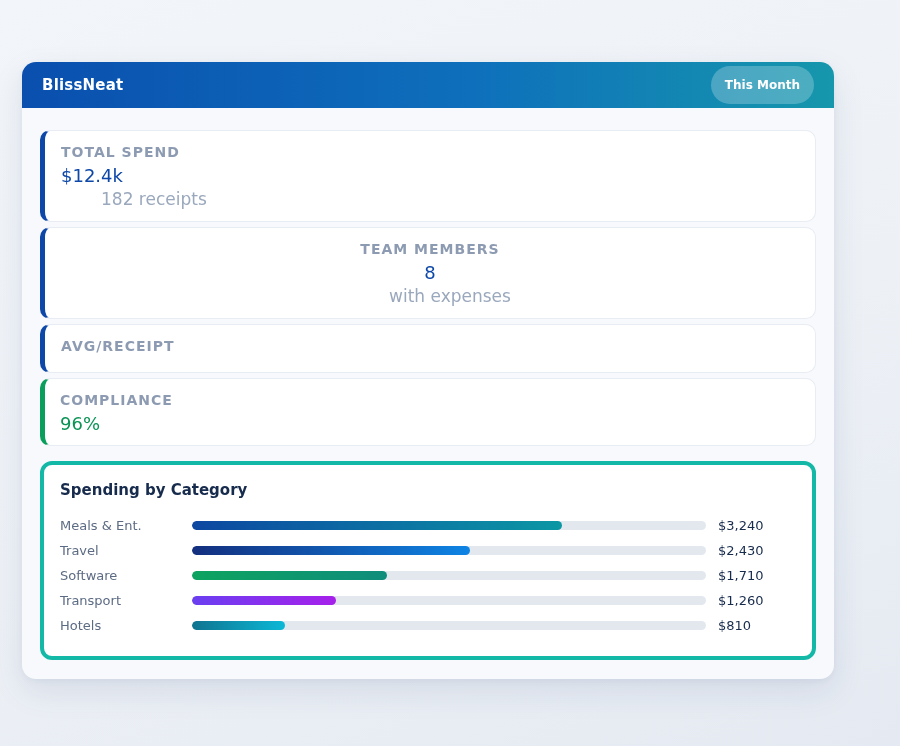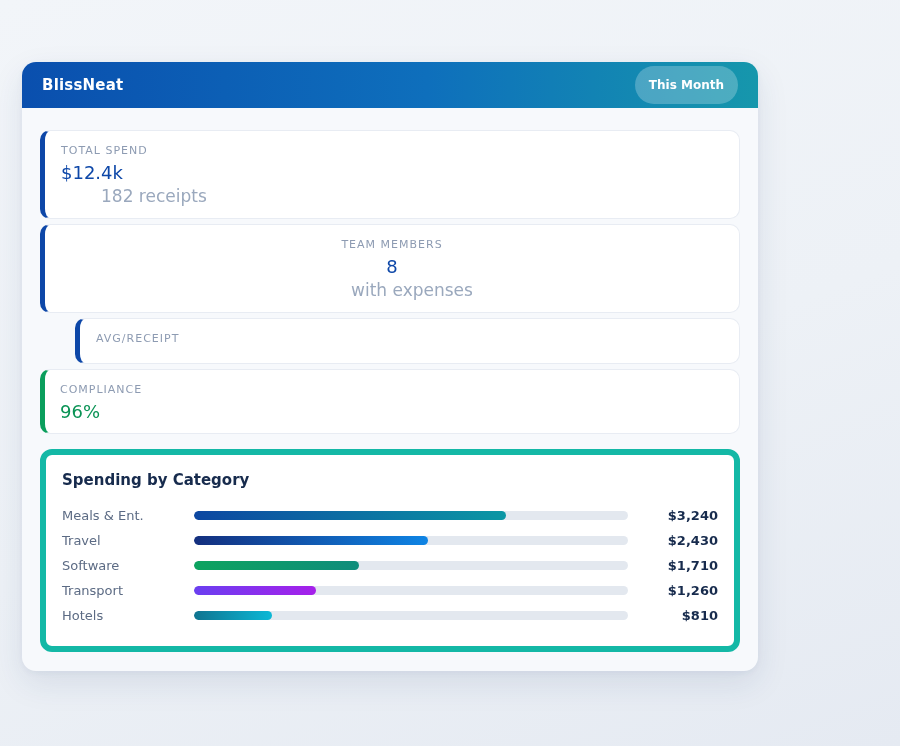--- a/index.html
+++ b/index.html
@@ -5,21 +5,21 @@
   * { margin: 0; padding: 0; box-sizing: border-box; }
   html, body { width: 900px; height: 746px; }
   body {
     font-family: "DejaVu Sans", "Liberation Sans", sans-serif;
     background: linear-gradient(160deg, #f2f5f9 0%, #edf1f6 55%, #e5eaf2 100%);
     overflow: hidden;
   }
   .app-panel {
     position: absolute;
     left: 22px; top: 62px;
-    width: 736px;
+    width: 812px;
     background: #f7f9fc;
     border-radius: 14px;
     box-shadow: 0 12px 32px rgba(30, 60, 110, 0.10), 0 2px 6px rgba(30,60,110,0.05);
   }
   .app-header {
     height: 46px;
     border-radius: 14px 14px 0 0;
     background: linear-gradient(90deg, #0a4fae 0%, #0e6fbc 55%, #1697ac 100%);
     display: flex;
     align-items: center;
@@ -47,22 +47,22 @@
 
   .stat-card {
     background: #ffffff;
     border: 1px solid #e8ecf3;
     border-left: 5px solid #0d47a8;
     border-radius: 10px;
     padding: 13px 16px 12px 16px;
     margin-bottom: 5px;
   }
   .stat-label {
-    font-size: 11px;
-    font-weight: normal;
+    font-size: 14px;
+    font-weight: bold;
     letter-spacing: 1px;
     text-transform: uppercase;
     color: #8d9bb2;
     margin-bottom: 6px;
   }
   .stat-value {
     font-size: 18px;
     font-weight: normal;
     color: #0d47a8;
     line-height: 1.1;
@@ -70,21 +70,21 @@
   .stat-sub {
     font-size: 17px;
     color: #9aa8bd;
     margin-top: 3px;
     margin-left: 40px;
   }
 
   .spend-card {
     margin-top: 15px;
     background: #ffffff;
-    border: 6px solid #14b8a6;
+    border: 4px solid #14b8a6;
     border-radius: 12px;
     padding: 16px 16px 18px 16px;
   }
   .spend-title {
     font-size: 15px;
     font-weight: bold;
     color: #172b4d;
     margin-bottom: 14px;
   }
   .bar-row {
@@ -101,23 +101,22 @@
     border-radius: 5px;
     overflow: hidden;
   }
   .bar-fill {
     height: 100%;
     border-radius: 5px;
     width: 0%;
   }
   .bar-amount {
     font-size: 13px;
-    font-weight: bold;
+    font-weight: normal;
     color: #172b4d;
-    text-align: right;
   }
 </style>
 </head>
 <body>
 
 <div class="app-panel">
 
   <div class="app-header">
     <div class="brand">BlissNeat</div>
     <button class="period-pill">This Month</button>
@@ -130,21 +129,21 @@
       <div class="stat-value" style="color: rgb(13, 71, 168);">$12.4k</div>
       <div class="stat-sub">182 receipts</div>
     </div>
 
     <div class="stat-card" style="border-left-color: rgb(13, 71, 168); text-align: center;">
       <div class="stat-label">TEAM MEMBERS</div>
       <div class="stat-value" style="color: rgb(13, 71, 168);">8</div>
       <div class="stat-sub">with expenses</div>
     </div>
 
-    <div class="stat-card" style="border-left-color: rgb(13, 71, 168); margin-left: 35px;">
+    <div class="stat-card" style="border-left-color: rgb(13, 71, 168);">
       <div class="stat-label">AVG/RECEIPT</div>
     </div>
 
     <div class="stat-card" style="border-left-color: rgb(10, 158, 92); padding-left: 15px;">
       <div class="stat-label">COMPLIANCE</div>
       <div class="stat-value" style="color: rgb(10, 147, 85);">96%</div>
     </div>
 
     <div class="spend-card">
       <div class="spend-title">Spending by Category</div>

